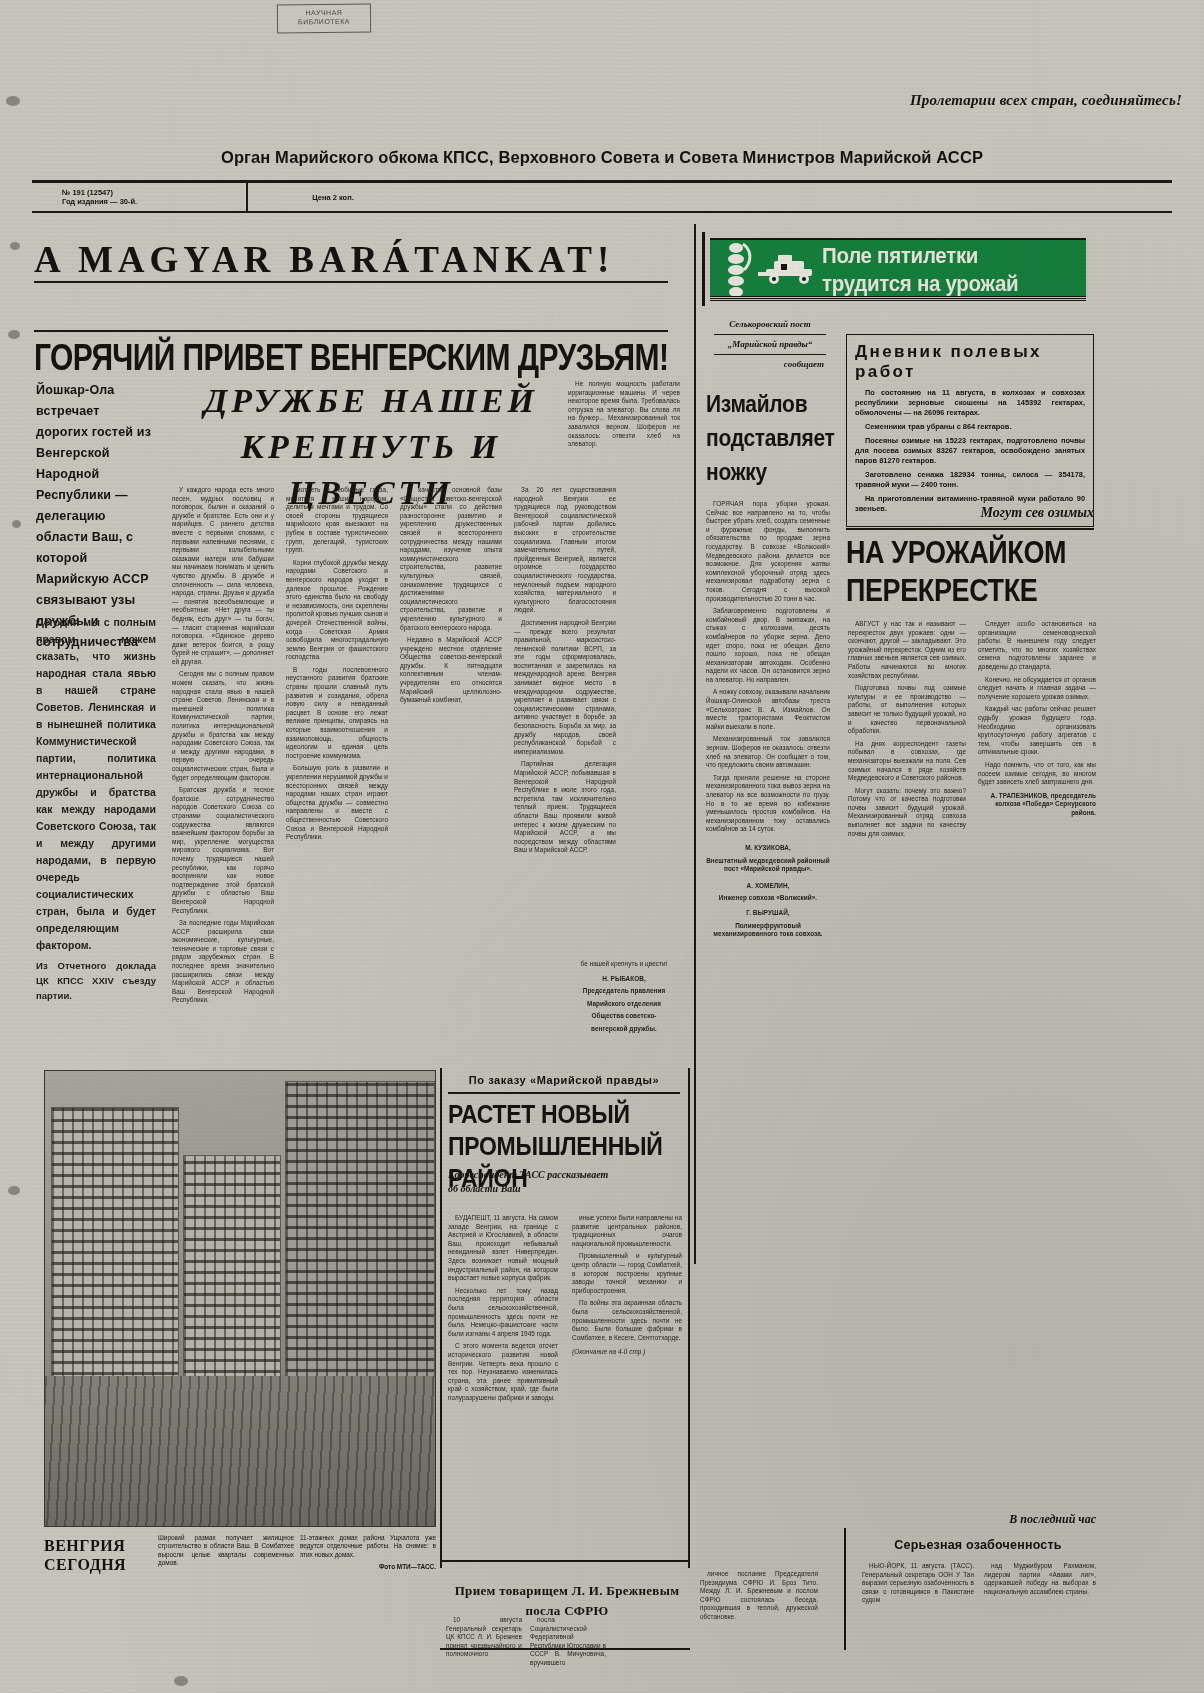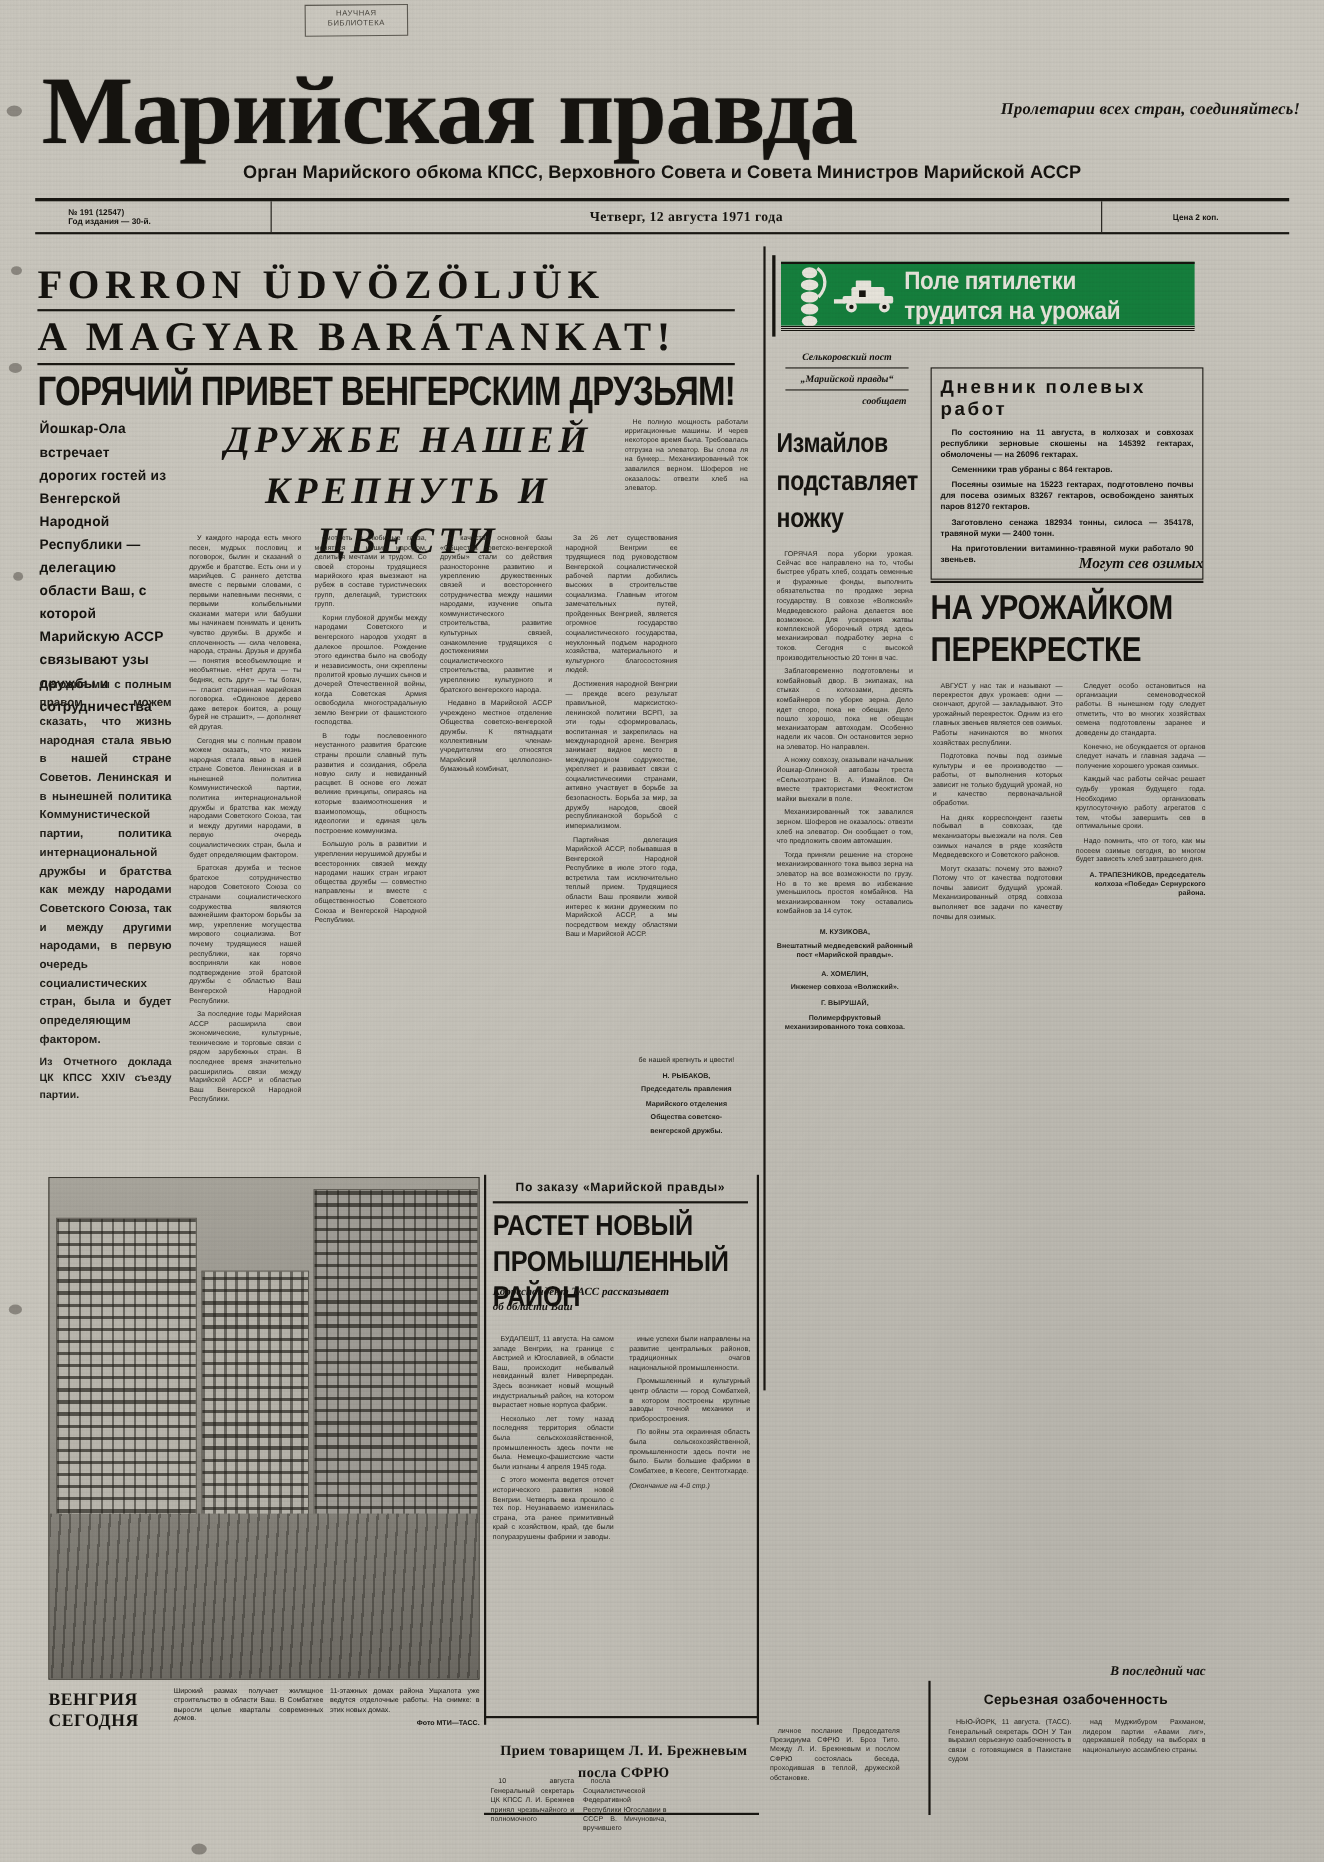--- a/index.html
+++ b/index.html
@@ -218,36 +218,33 @@
 <body>
 
 <div class="page">
 
   <div class="stamp">
     <div>НАУЧНАЯ</div>
     <div>БИБЛИОТЕКА</div>
   </div>
 
   <div class="slogan">Пролетарии всех стран, соединяйтесь!</div>
-  <div class="masthead">Марийская правда</div>
   <div class="organ">Орган Марийского обкома КПСС, Верховного Совета и Совета Министров Марийской АССР</div>
   <div class="mast-rule"></div>
   <div class="infobar">
     <div class="cell ib-left">
       <div>№ 191 (12547)</div>
       <div>Год издания — 30-й.</div>
     </div>
-    <div class="cell ib-mid">Четверг, 12 августа 1971 года</div>
     <div class="cell ib-right">Цена 2 коп.</div>
   </div>
 
   <div class="body-rule-v"></div>
 
   <div class="hu-head">
-    <div>FORRON ÜDVÖZÖLJÜK</div>
     <div>A MAGYAR BARÁTANKAT!</div>
   </div>
   <div class="hu-rule1"></div>
   <div class="hu-rule2"></div>
   <div class="ru-head">ГОРЯЧИЙ ПРИВЕТ ВЕНГЕРСКИМ ДРУЗЬЯМ!</div>
 
   <div class="lede">Йошкар-Ола встречает дорогих гостей из Венгерской Народной Республики — делегацию области Ваш, с которой Марийскую АССР связывают узы дружбы и сотрудничества</div>
 
   <div class="kicker">
     <div>ДРУЖБЕ НАШЕЙ</div>

